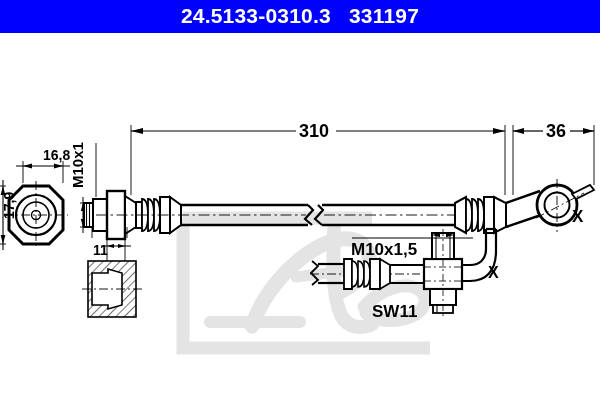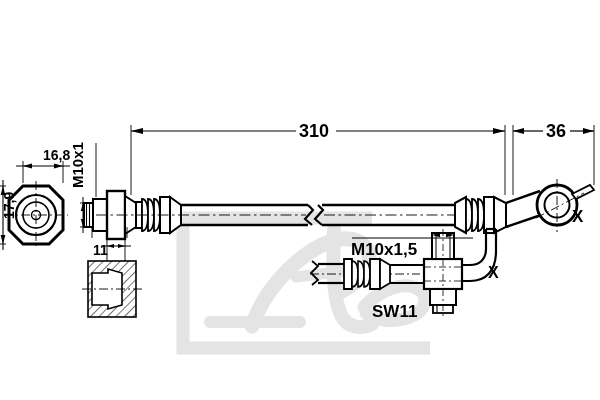--- a/index.html
+++ b/index.html
@@ -57,20 +57,23 @@
     font-family: "Liberation Sans", sans-serif;
     font-weight: bold;
     fill: #000000;
   }
 </style>
 </head>
 <body>
 
 <div id="page">
 
+  <div id="header-bar">
+    <div id="header-title">24.5133-0310.3   331197</div>
+  </div>
 
   <div id="drawing-area">
     <svg class="canvas" width="600" height="367" viewBox="0 0 600 367">
 
       <g opacity="1">
 
         <path d="M 183 185 L 183 315 L 430 315" fill="none" stroke="#e4e4e4" stroke-width="13"></path>
         <path d="M 183 185 L 372 185" fill="none" stroke="#e4e4e4" stroke-width="13"></path>
 
         <path d="M 252 293 C 262 262 290 228 322 212 C 344 201 362 205 368 219 C 373 232 362 248 342 258" fill="none" stroke="#e4e4e4" stroke-width="15" stroke-linecap="round"></path>

